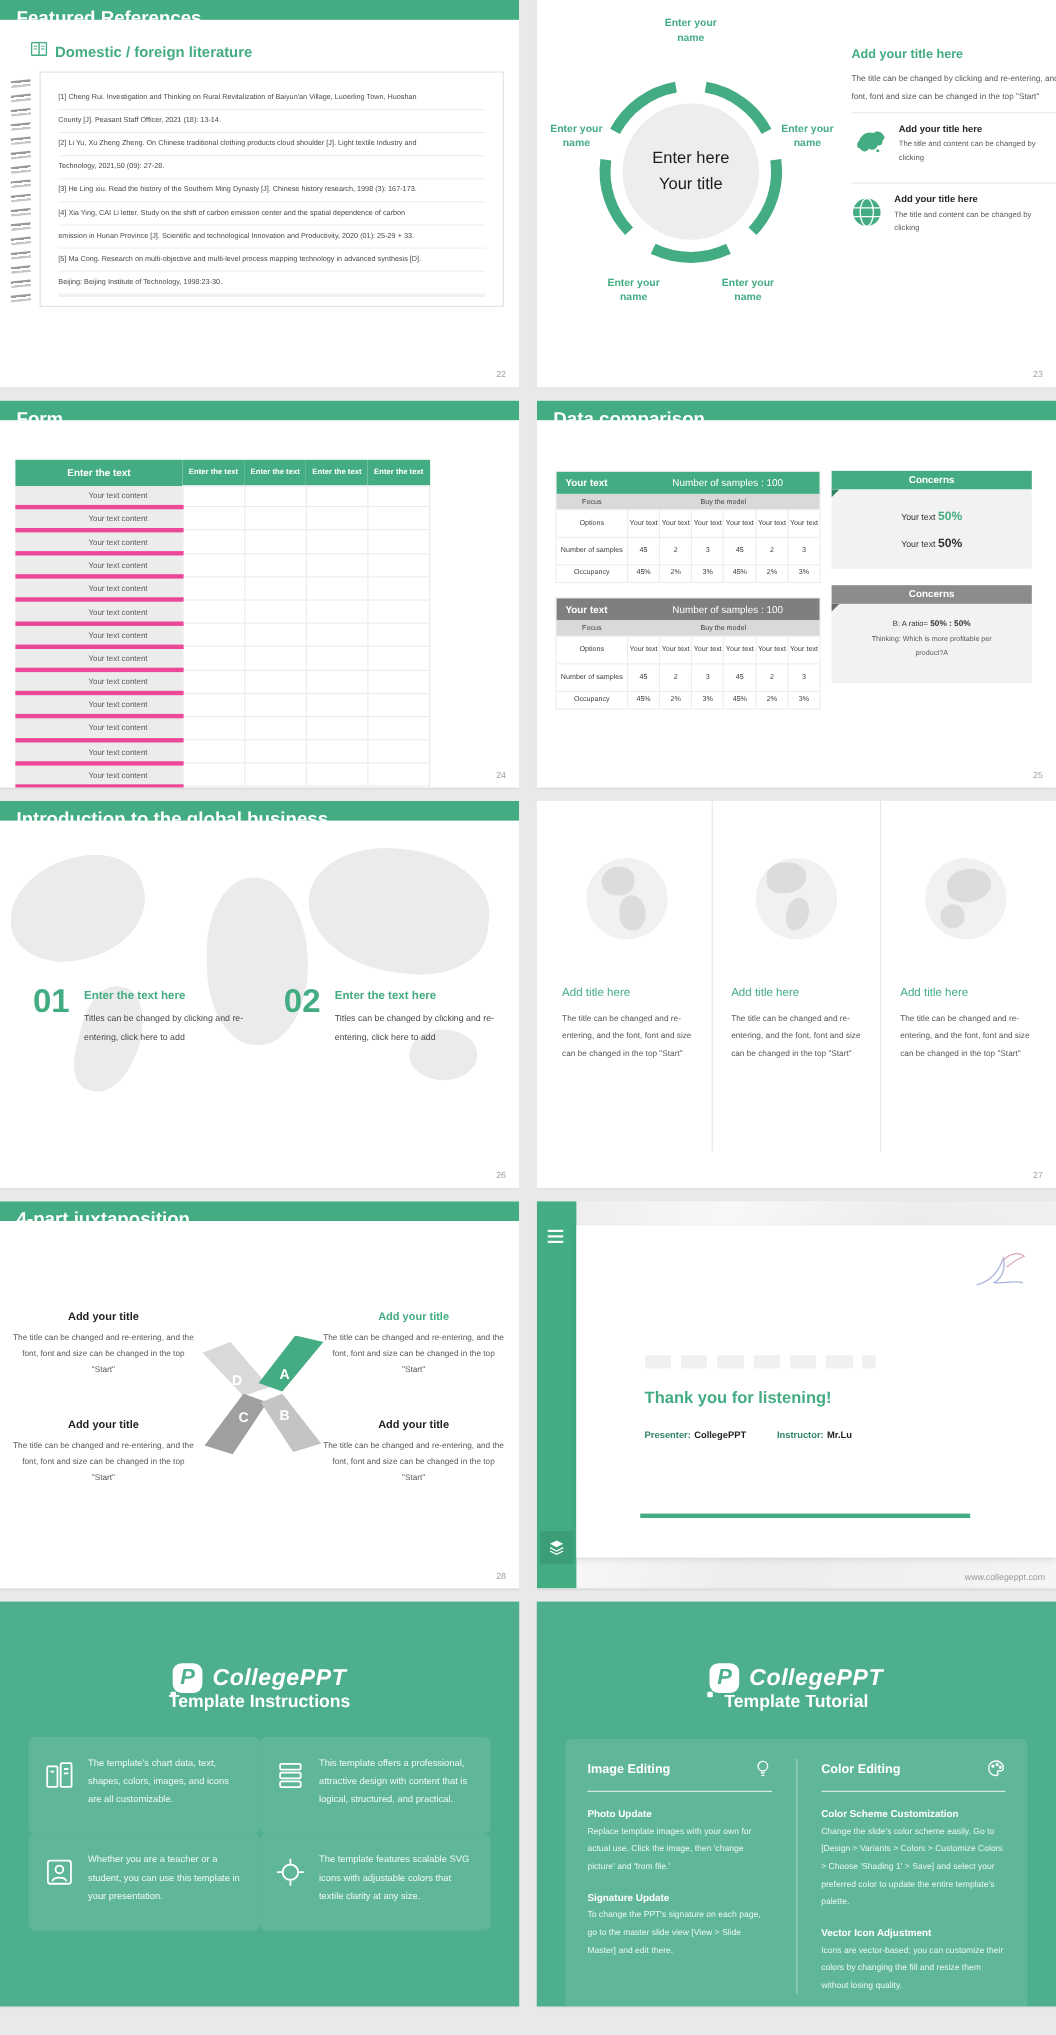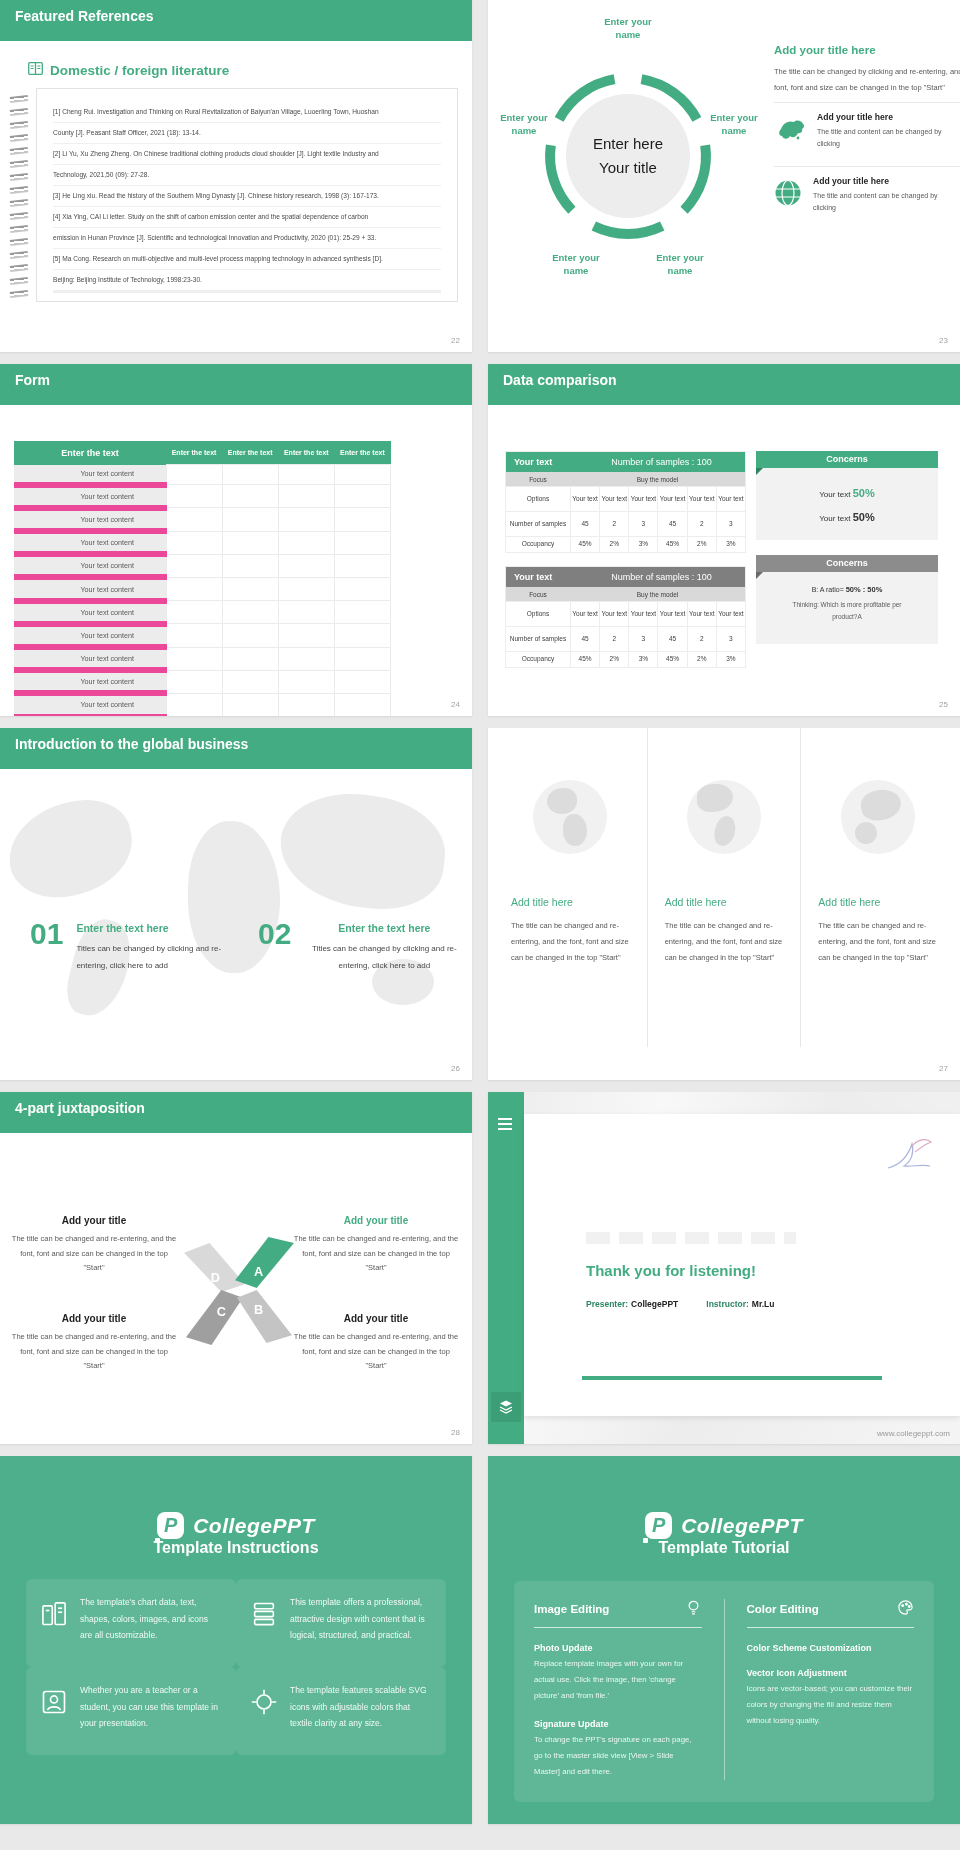--- a/index.html
+++ b/index.html
@@ -1,20 +1,20 @@
 <!DOCTYPE html>
 <html><head>
 <meta charset="utf-8">
 <style>
   html,body{margin:0;padding:0;background:#e9e9e9;}
   body{width:960px;font-family:"Liberation Sans",sans-serif;-webkit-font-smoothing:antialiased;}
   .board{display:grid;grid-template-columns:472px 472px;column-gap:16px;row-gap:12px;
          grid-template-rows:352px 352px 352px 352px 368px;padding-bottom:14px;}
   .slide{position:relative;background:#fff;overflow:hidden;box-shadow:0 1px 2px rgba(0,0,0,.08);}
-  .slide-header{height:41px;background:#44ac83;color:#fff;font-weight:bold;font-size:14px;
+  .slide-header{height:18px;background:#44ac83;color:#fff;font-weight:bold;font-size:17px;
                 line-height:33px;padding-left:15px;}
   .page-num{position:absolute;right:12px;bottom:7px;font-size:8px;color:#a3a3a3;}
 
   
   .s22-section{margin:20px 0 0 28px;display:flex;align-items:center;gap:7px;}
   .s22-title{color:#44ac83;font-weight:bold;font-size:13.5px;}
   .s22-wrap{display:flex;margin:9px 14px 0 10px;}
   .binding{width:26px;display:flex;flex-direction:column;gap:7px;padding-top:8px;flex:none;}
   .clip{width:18px;height:6px;flex:none;transform:rotate(-6deg);
         background:linear-gradient(180deg,#9a9a9a 0 2px,transparent 2px 4px,#c6c6c6 4px 6px);}
@@ -38,21 +38,21 @@
   .s23-right .rb{font-size:7.5px;color:#595959;line-height:2.1;width:214px;}
   .s23-item{display:flex;gap:11px;padding:9px 0;border-top:1px solid #e8e8e8;margin-top:6px;align-items:center;}
   .s23-item .it{font-size:8.6px;font-weight:bold;color:#262626;margin-bottom:4px;}
   .s23-item .ib{font-size:7px;color:#595959;line-height:1.8;width:130px;}
 
   
   .s24-table{margin:36px 14px 0 14px;border-collapse:collapse;table-layout:fixed;width:377px;}
   .s24-table th{background:#44ac83;color:#fff;font-weight:bold;height:21px;font-size:7px;}
   .s24-table th.c1{font-size:9px;width:150px;}
   .s24-table td{height:15.2px;border:1px solid #ebebeb;background:#fff;}
-  .s24-table td.c1{background:#ececec;border:none;border-bottom:6px solid #ec4899;
+  .s24-table td.c1{background:#ececec;border:none;border-bottom:4px solid #ec4899;
                    color:#595959;font-size:7.2px;text-align:center;padding-left:36px;}
 
   
   .s25-body{display:flex;padding:46px 10px 0 17px;gap:10px;}
   .s25-tables{width:241px;flex:none;}
   .ctable{border:1px solid #ededed;margin-bottom:13px;font-size:6.5px;color:#404040;}
   .t-title{height:20px;display:flex;align-items:center;color:#fff;font-weight:bold;font-size:9px;}
   .t-title .tl{width:64px;padding-left:8px;flex:none;}
   .t-title .tr{flex:1;text-align:center;font-weight:normal;}
   .ctable.green .t-title{background:#44ac83;}
@@ -489,21 +489,21 @@
         <div class="blob" style="left:280px;top:26px;width:165px;height:112px;border-radius:50% 50% 44% 56%;transform:rotate(7deg);"></div>
         <div class="blob" style="left:372px;top:190px;width:62px;height:46px;border-radius:50%;"></div>
       </div>
       <div class="s26-item" style="left:30px;top:150px;">
         <div class="s26-num">01</div>
         <div>
           <div class="s26-it">Enter the text here</div>
           <div class="s26-ib">Titles can be changed by clicking and re-entering, click here to add</div>
         </div>
       </div>
-      <div class="s26-item" style="left:258px;top:150px;text-align:center;">
+      <div class="s26-item" style="left:258px;top:150px;">
         <div class="s26-num">02</div>
         <div>
           <div class="s26-it">Enter the text here</div>
           <div class="s26-ib">Titles can be changed by clicking and re-entering, click here to add</div>
         </div>
       </div>
     </div>
     <div class="page-num">26</div>
   </div>
 
@@ -686,19 +686,20 @@
           <span>
             <svg width="17" height="17" viewBox="0 0 18 18" fill="none" stroke="#fff" stroke-width="1.3">
                 <path d="M9,2 C13,2 16,5 16,8.5 C16,11 14,12 12,11.5 C10.5,11.2 10,12.5 10.8,13.8 C11.4,14.8 10.6,16 9,16 C5,16 2,13 2,9 C2,5 5,2 9,2 Z"></path>
                 <circle cx="6" cy="7" r="0.9" fill="#fff"></circle>
                 <circle cx="10" cy="5.5" r="0.9" fill="#fff"></circle>
                 <circle cx="13" cy="8" r="0.9" fill="#fff"></circle>
               </svg>
           </span>
         </div>
         <div class="tsub-title">Color Scheme Customization</div>
+        <div class="tsub-body">Change the slide's color scheme easily. Go to [Design &gt; Variants &gt; Colors &gt; Customize Colors &gt; Choose 'Shading 1' &gt; Save] and select your preferred color to update the entire template's palette.</div>
         <div class="tsub-title">Vector Icon Adjustment</div>
         <div class="tsub-body">Icons are vector-based; you can customize their colors by changing the fill and resize them without losing quality.</div>
       </div>
     </div>
   </div>
 
 </div>
 
 </body></html>

